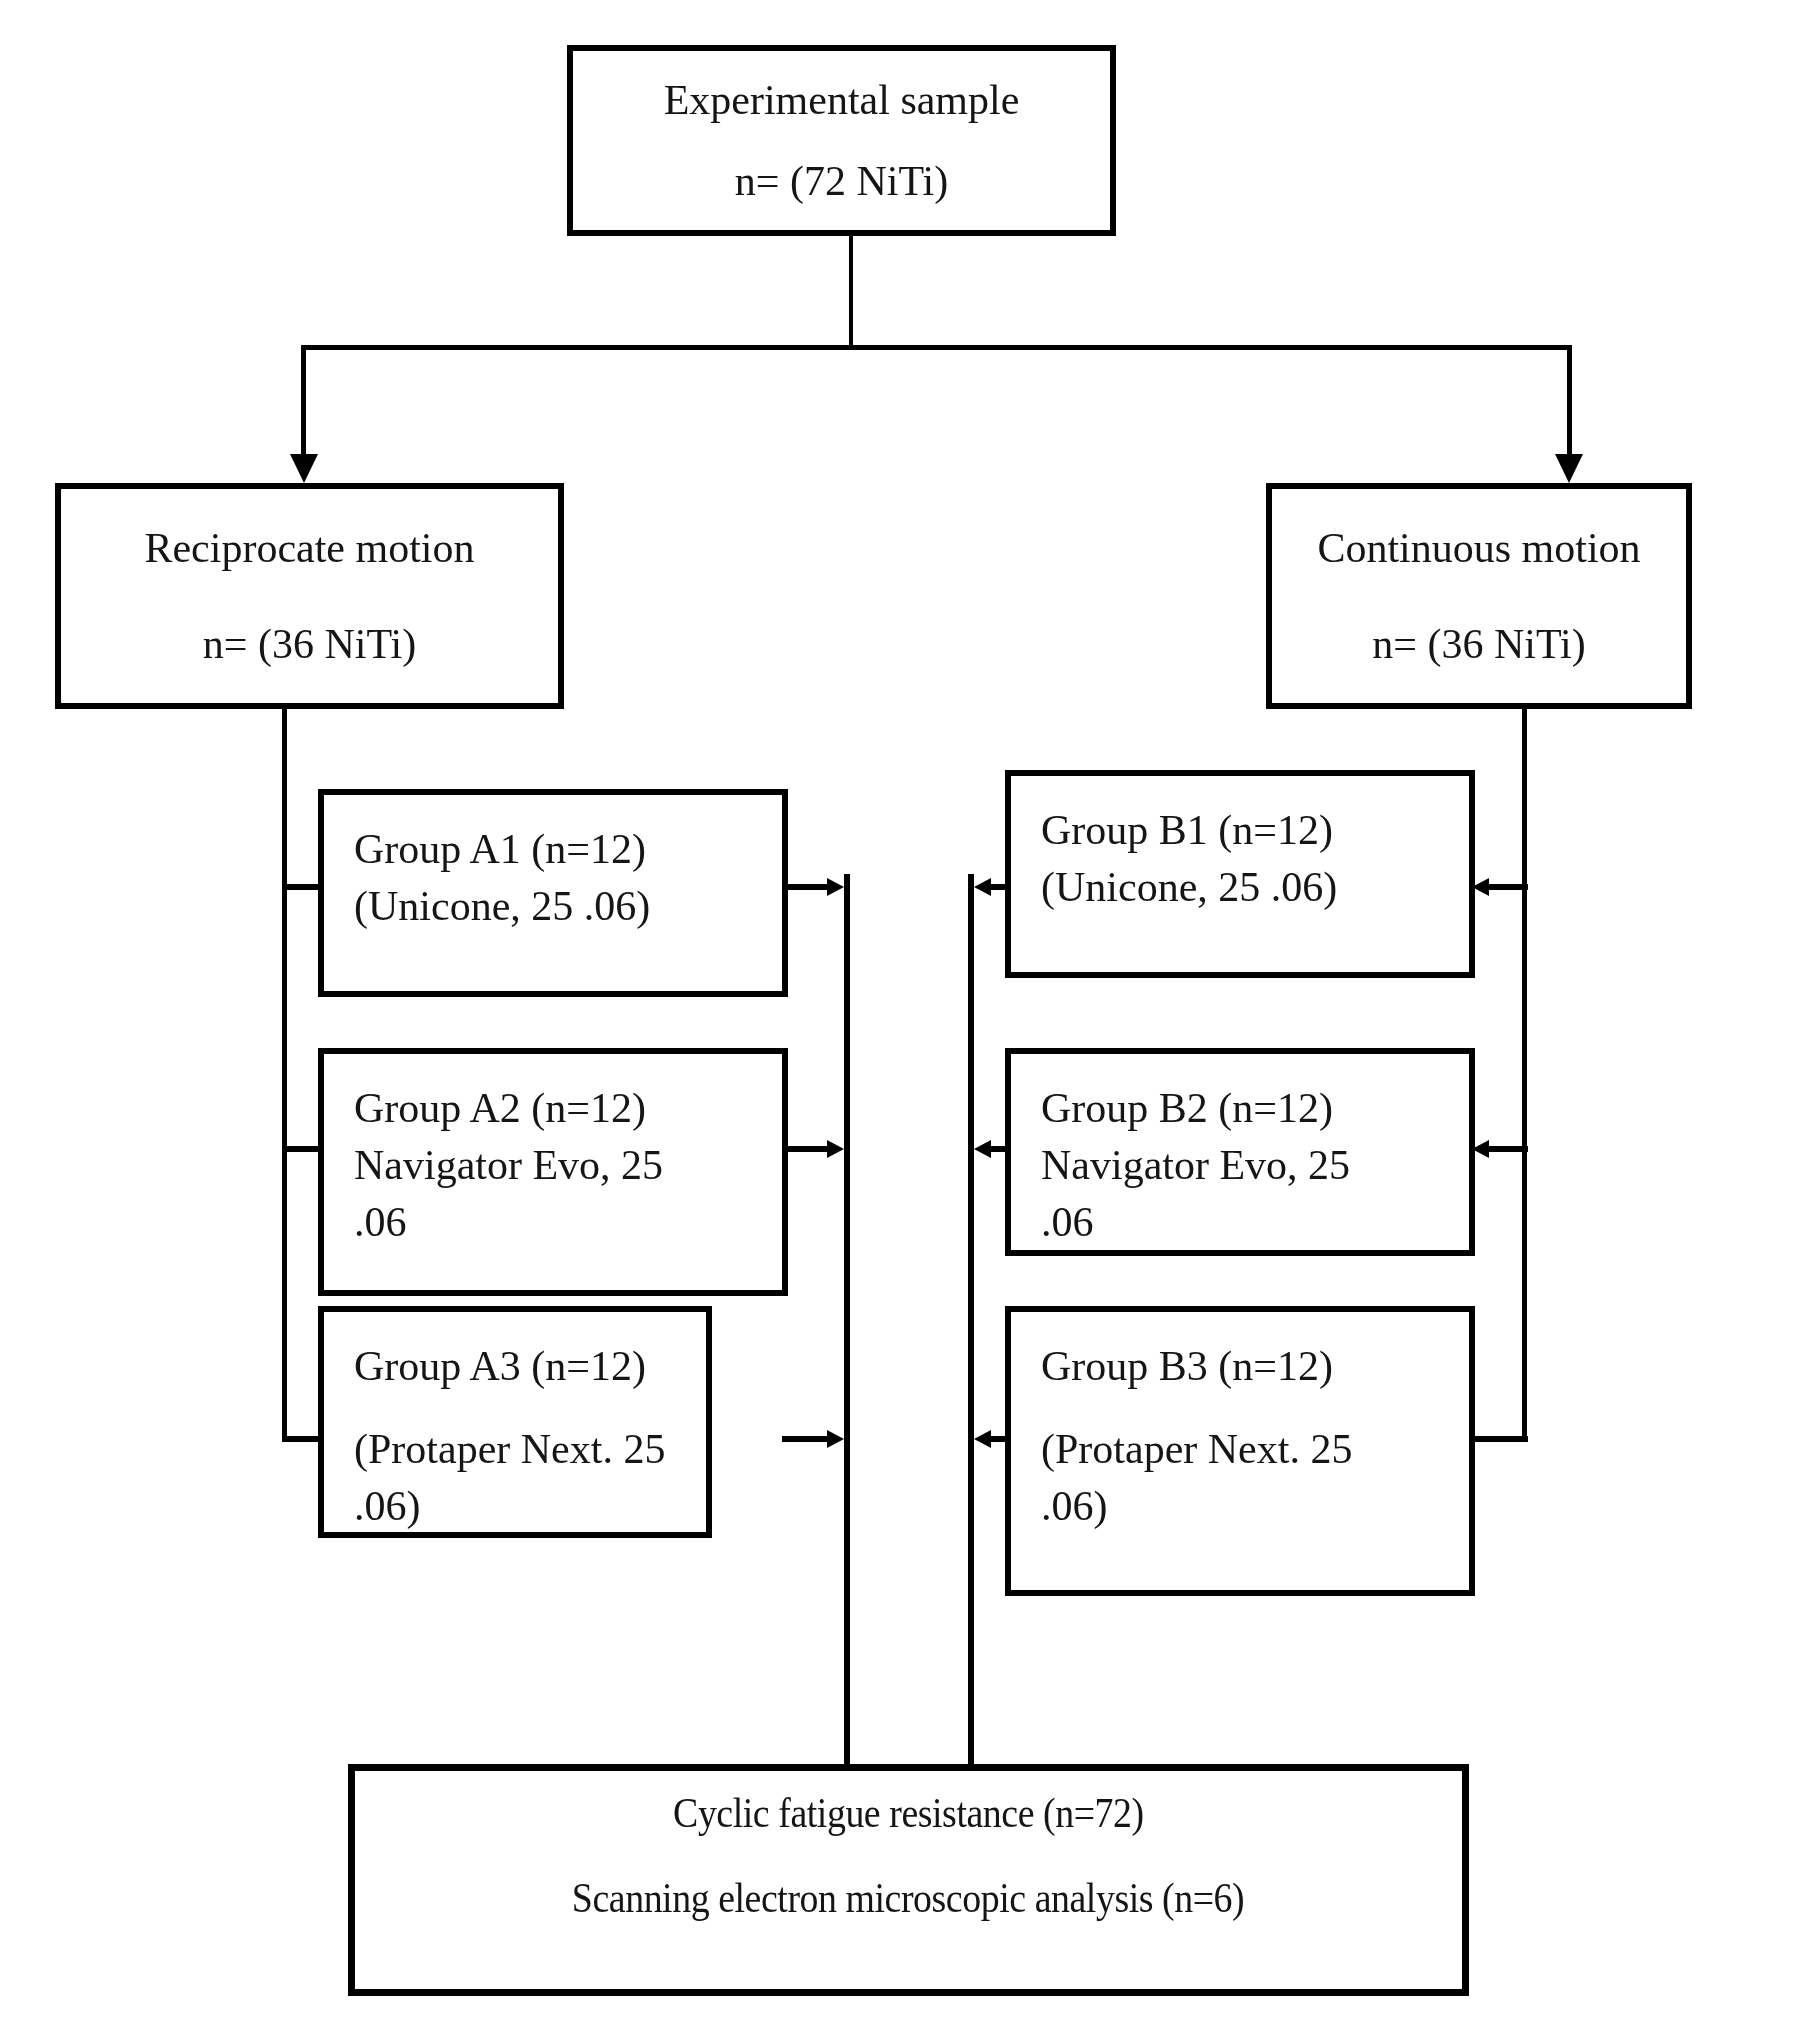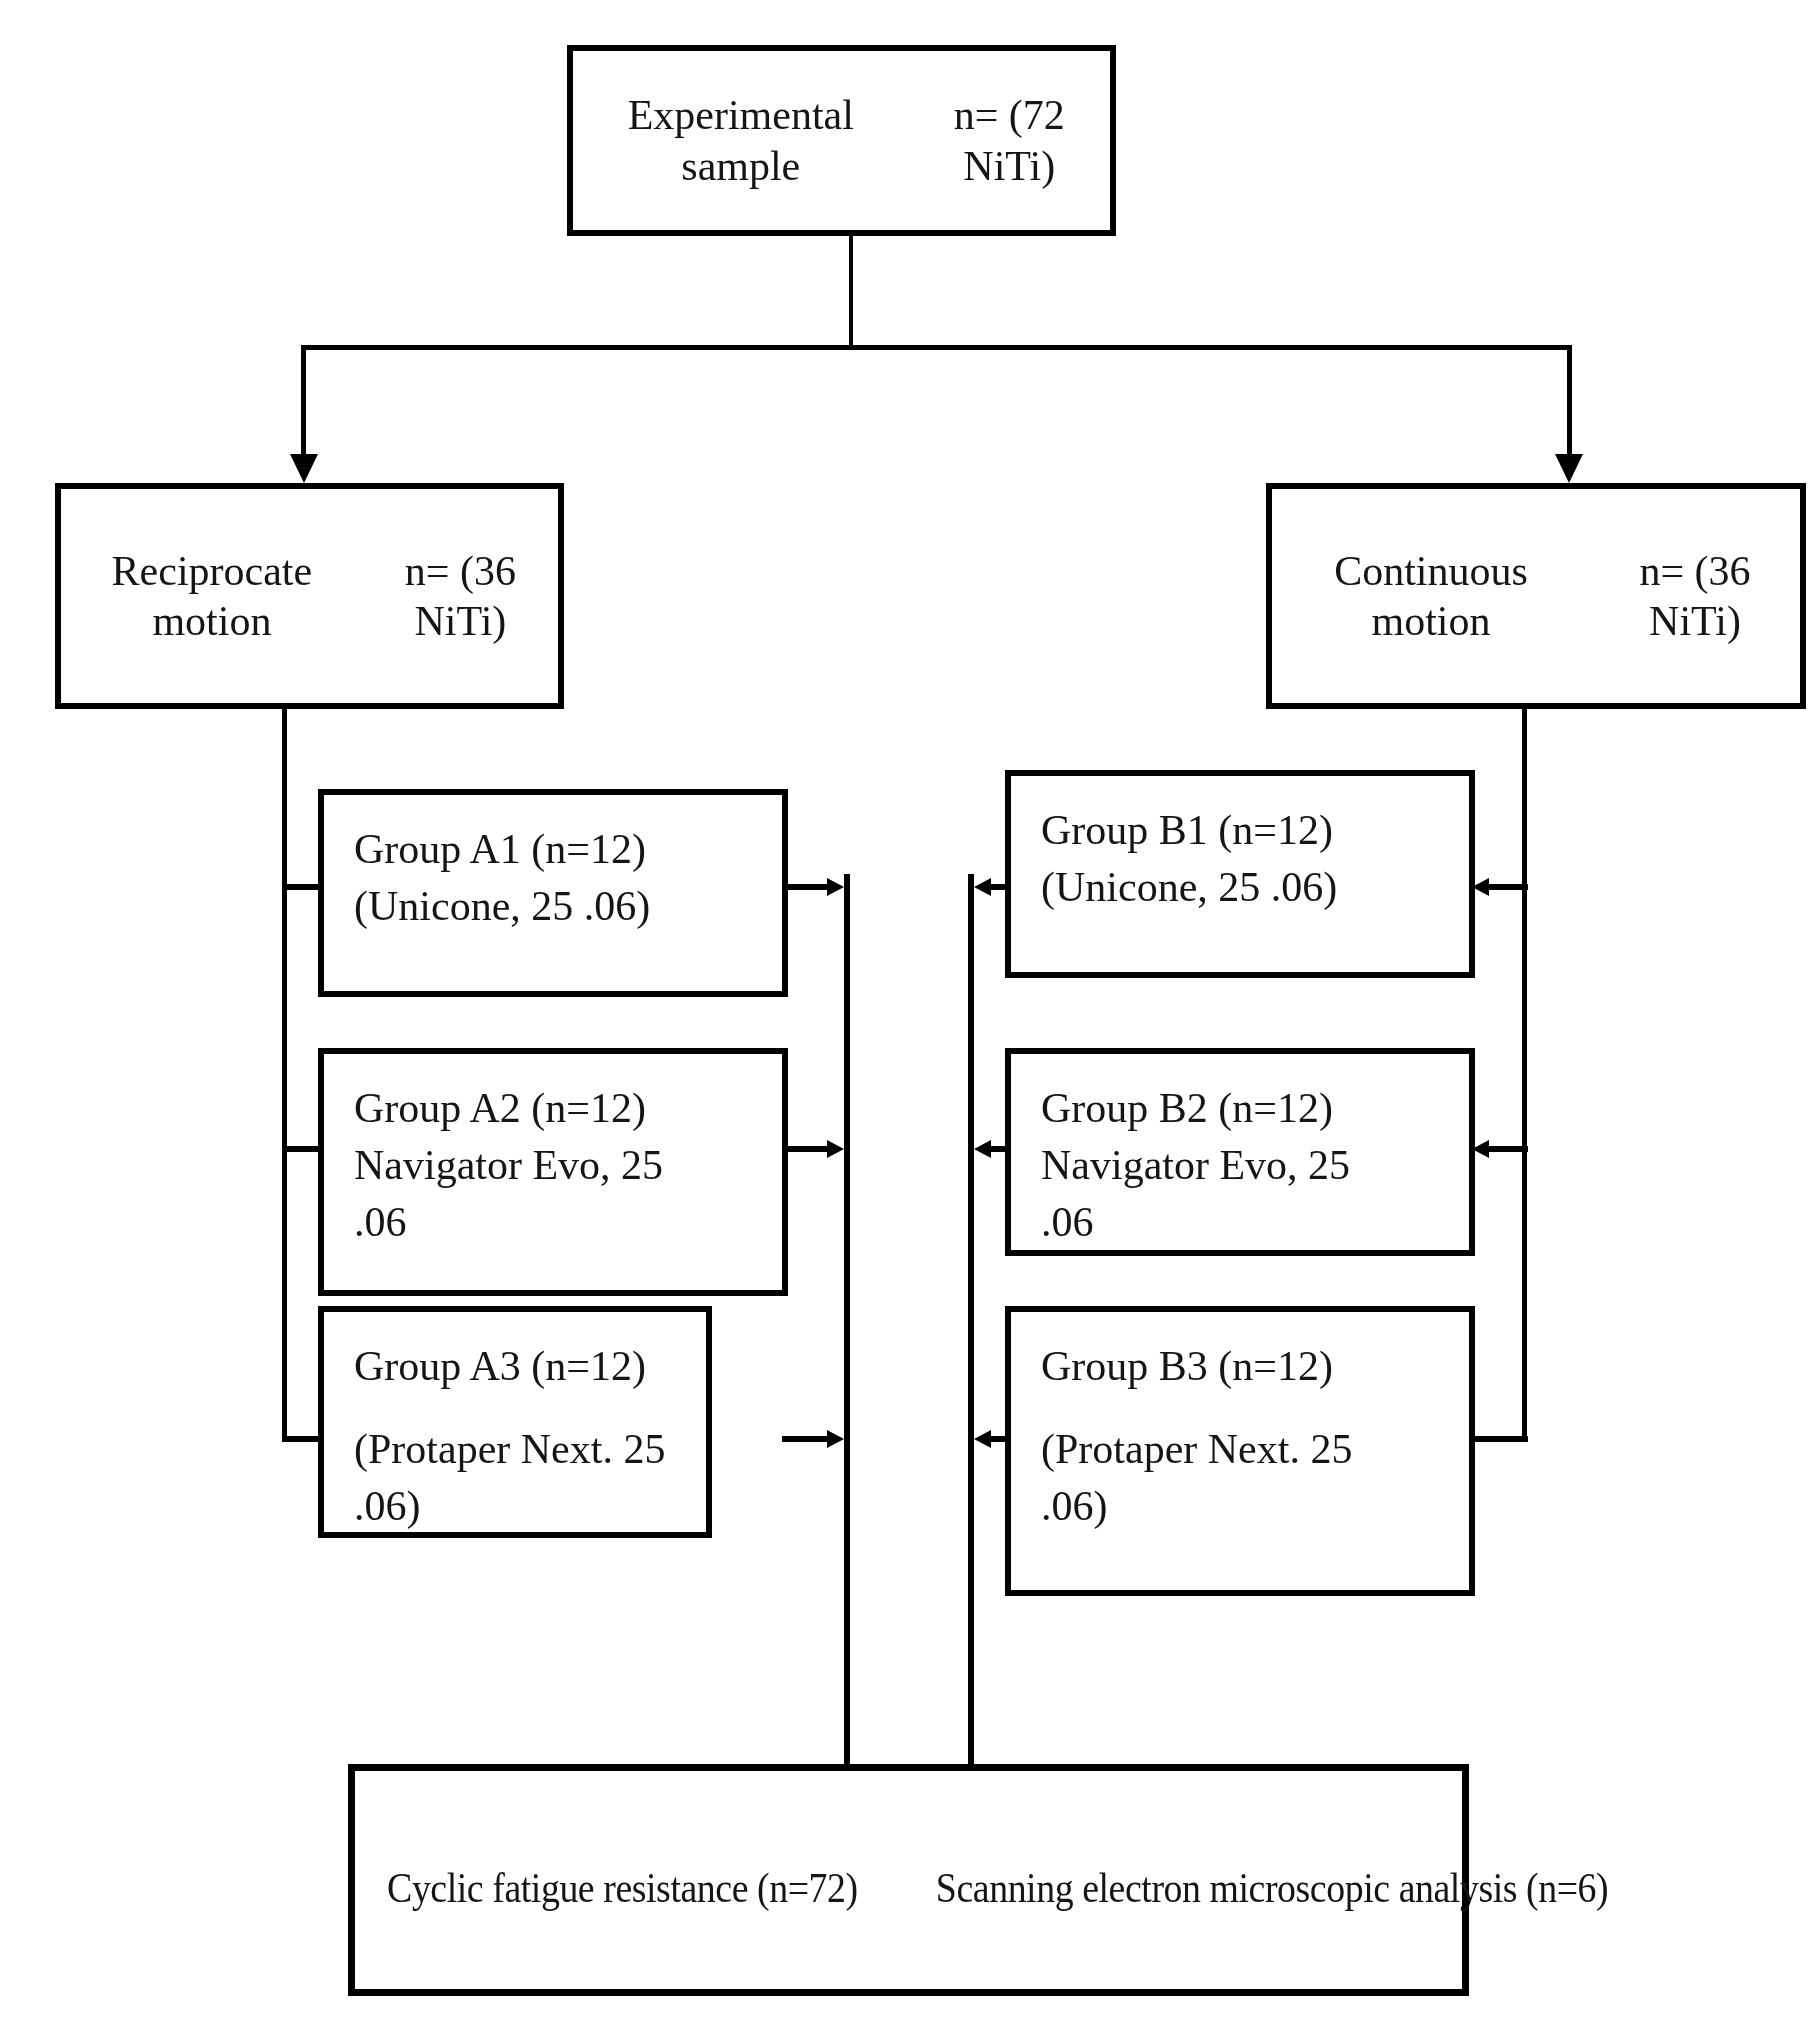--- a/index.html
+++ b/index.html
@@ -15,21 +15,21 @@
   .node{
     position:absolute;
     box-sizing:border-box;
     border:6px solid #000;
     background:#fff;
     font-size:42px;
     line-height:1.2;
   }
   .center{
     display:flex;
-    flex-direction:row;
+    flex-direction:column;
     align-items:center;
     text-align:center;
   }
   .topbox{justify-content:center;row-gap:30px;}
   .motion{justify-content:center;row-gap:46px;}
   .outcome{border-width:7px;padding-top:16px;row-gap:33px;font-size:43px;}
   .outcome .tl{transform:scaleX(0.88);transform-origin:50% 50%;white-space:nowrap;letter-spacing:-0.5px;}
   .group{padding:26px 14px 16px 30px;line-height:57px;}
   .gap{margin-top:26px;}
   .ln{position:absolute;background:#000;}
@@ -85,21 +85,21 @@
   <div class="node center topbox" style="left:567px;top:45px;width:549px;height:191px;">
     <div class="tl">Experimental sample</div>
     <div class="tl">n= (72 NiTi)</div>
   </div>
 
   <div class="node center motion" style="left:55px;top:483px;width:509px;height:226px;">
     <div class="tl">Reciprocate motion</div>
     <div class="tl">n= (36 NiTi)</div>
   </div>
 
-  <div class="node center motion" style="left:1266px;top:483px;width:540px;height:226px;">
+  <div class="node center motion" style="left:1266px;top:483px;width:426px;height:226px;">
     <div class="tl">Continuous motion</div>
     <div class="tl">n= (36 NiTi)</div>
   </div>
 
   <div class="node group" style="left:318px;top:789px;width:470px;height:208px;">
     <div class="tl">Group A1 (n=12)</div>
     <div class="tl">(Unicone, 25 .06)</div>
   </div>
 
   <div class="node group" style="left:318px;top:1048px;width:470px;height:248px;">

